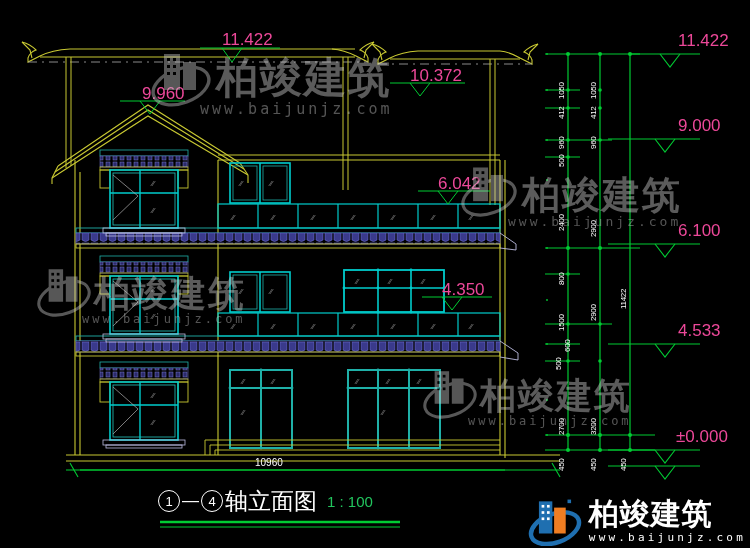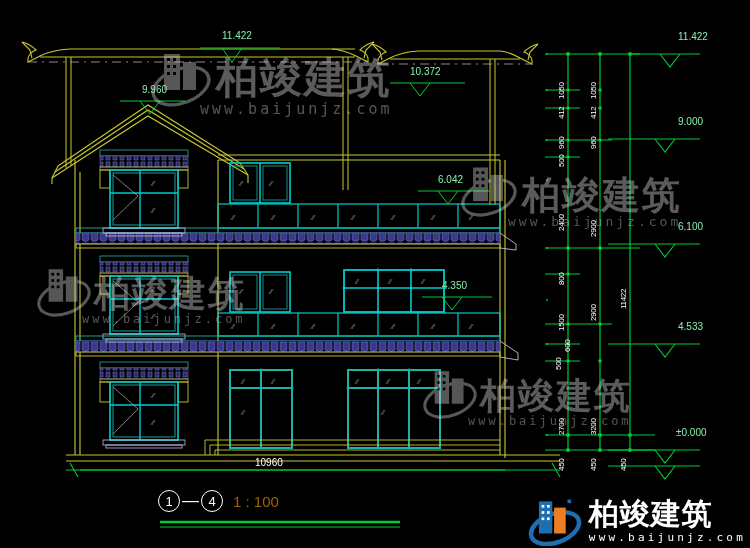--- a/index.html
+++ b/index.html
@@ -36,22 +36,22 @@
     font-size: 8px;
     white-space: nowrap;
     letter-spacing: -0.3px;
   }
   .dimtxt.vert {
     transform-origin: left bottom;
     transform: rotate(-90deg);
   }
   .elev {
     position: absolute;
-    color: #86efac;
-    font-size: 10px;
+    color: #ec4899;
+    font-size: 17px;
     font-family: "Liberation Sans", sans-serif;
     white-space: nowrap;
   }
   
   .wm {
     position: absolute;
     pointer-events: none;
     user-select: none;
     opacity: 0.42;
   }
@@ -123,21 +123,21 @@
     font-family: "DejaVu Sans", sans-serif;
     font-size: 23px;
     color: #ffffff;
     line-height: 22px;
     letter-spacing: 0px;
     margin-left: 2px;
   }
   .title-scale {
     font-family: "Liberation Sans", sans-serif;
     font-size: 15px;
-    color: #a16207;
+    color: #22c55e;
     line-height: 20px;
     margin-left: 10px;
   }
 </style>
 </head>
 <body>
 
 <div id="stage">
 
   <svg class="cad" viewBox="0 0 750 548">
@@ -547,20 +547,21 @@
 
   <div class="dimtxt vert" style="left:628px; top:300px;">11422</div>
   <div class="dimtxt vert" style="left:628px; top:462px;">450</div>
 
   <div class="txt" style="left:255px; top:457px; font-size:10px;">10960</div>
 
   <div class="title-row">
     <div class="axis-bub">1</div>
     <div class="axis-dash">—</div>
     <div class="axis-bub">4</div>
+    <div class="title-cn">轴立面图</div>
     <div class="title-scale">1 : 100</div>
   </div>
 
   <div class="wm" style="left:150px; top:46px;">
     <svg width="62" height="62" viewBox="0 0 62 62">
       <ellipse cx="31" cy="40" rx="29" ry="17" fill="none" stroke="#d0d0d0" stroke-width="3.4" transform="rotate(-20 31 40)"></ellipse>
       <rect x="14" y="8" width="16" height="36" fill="#d0d0d0"></rect>
       <rect x="33" y="16" width="13" height="28" fill="#cccccc"></rect>
       <g fill="#000000">
         <rect x="17" y="12" width="3" height="3"></rect>

